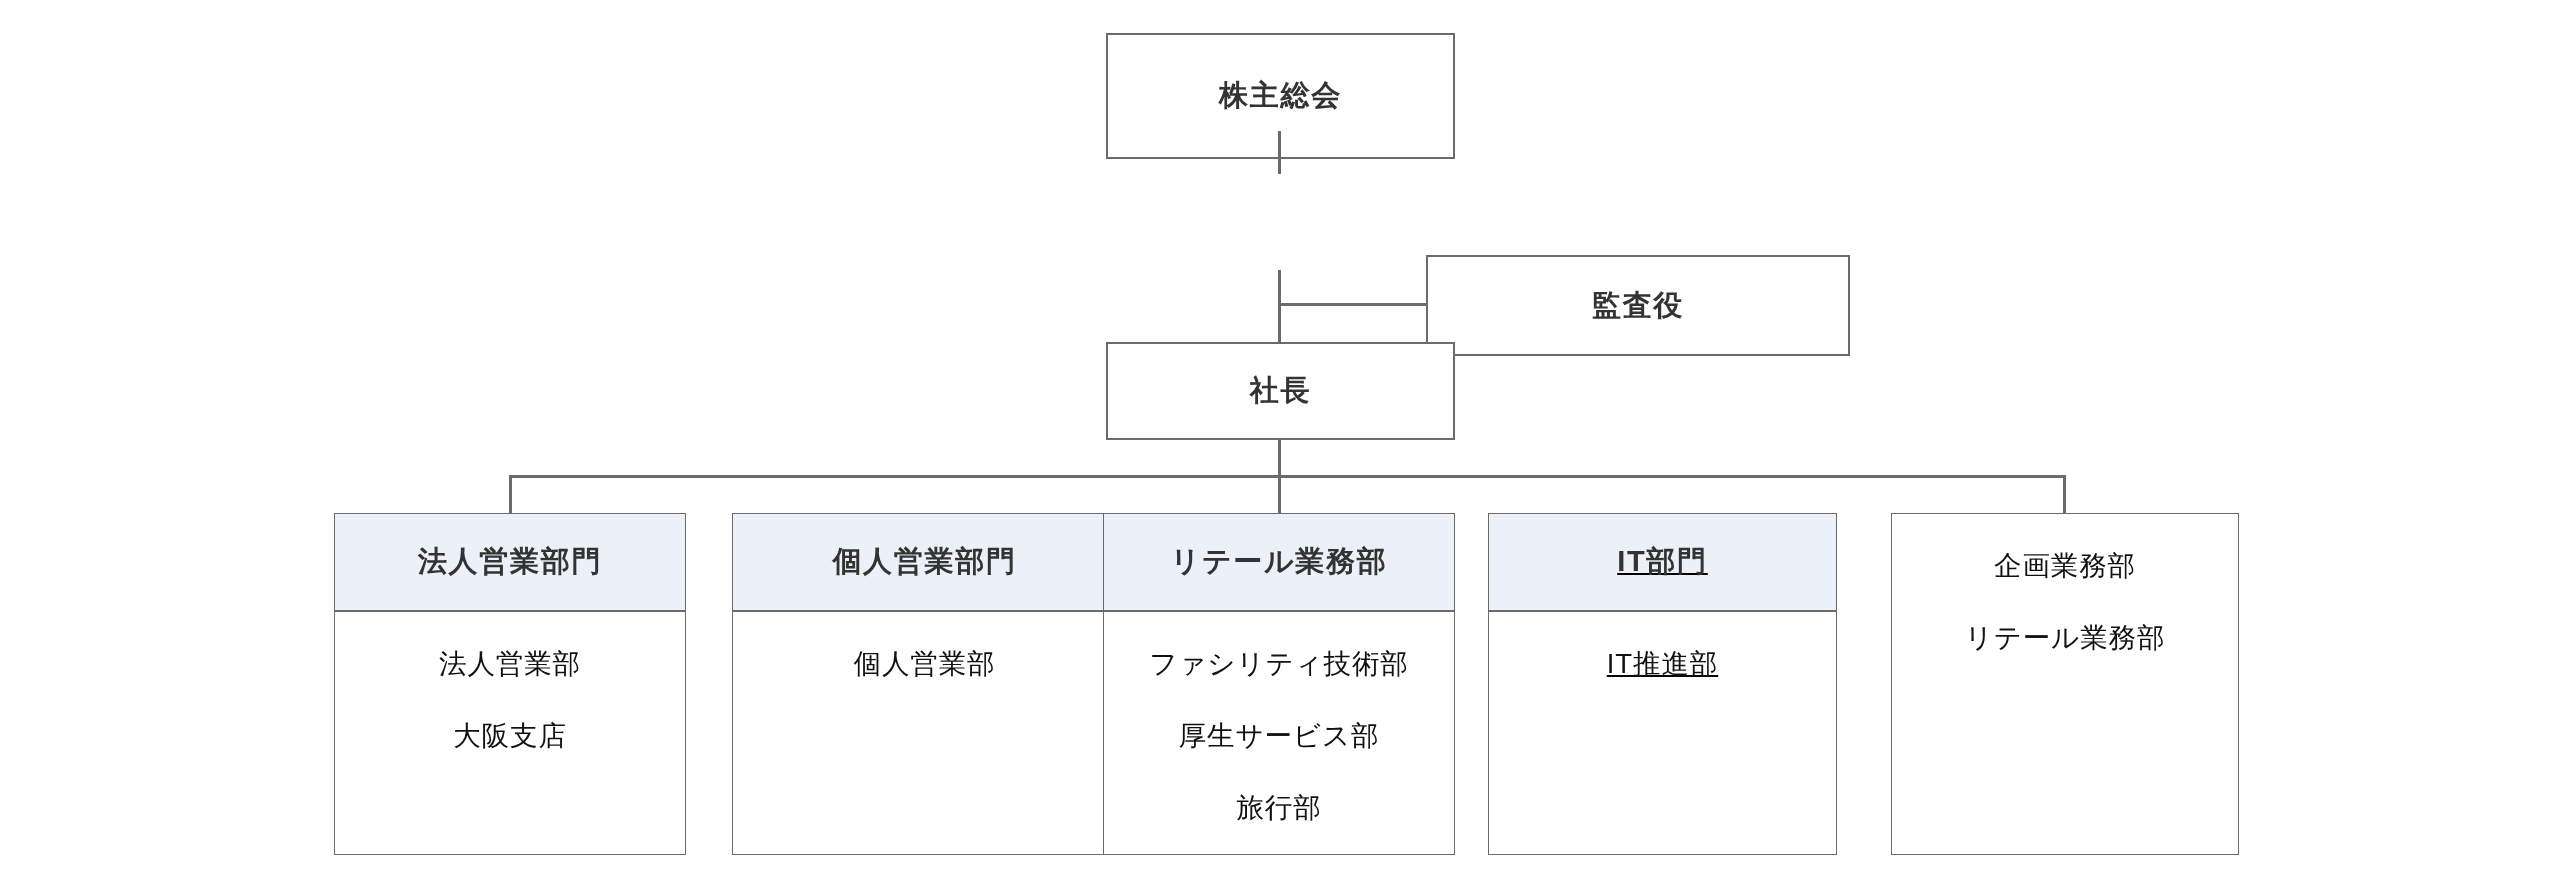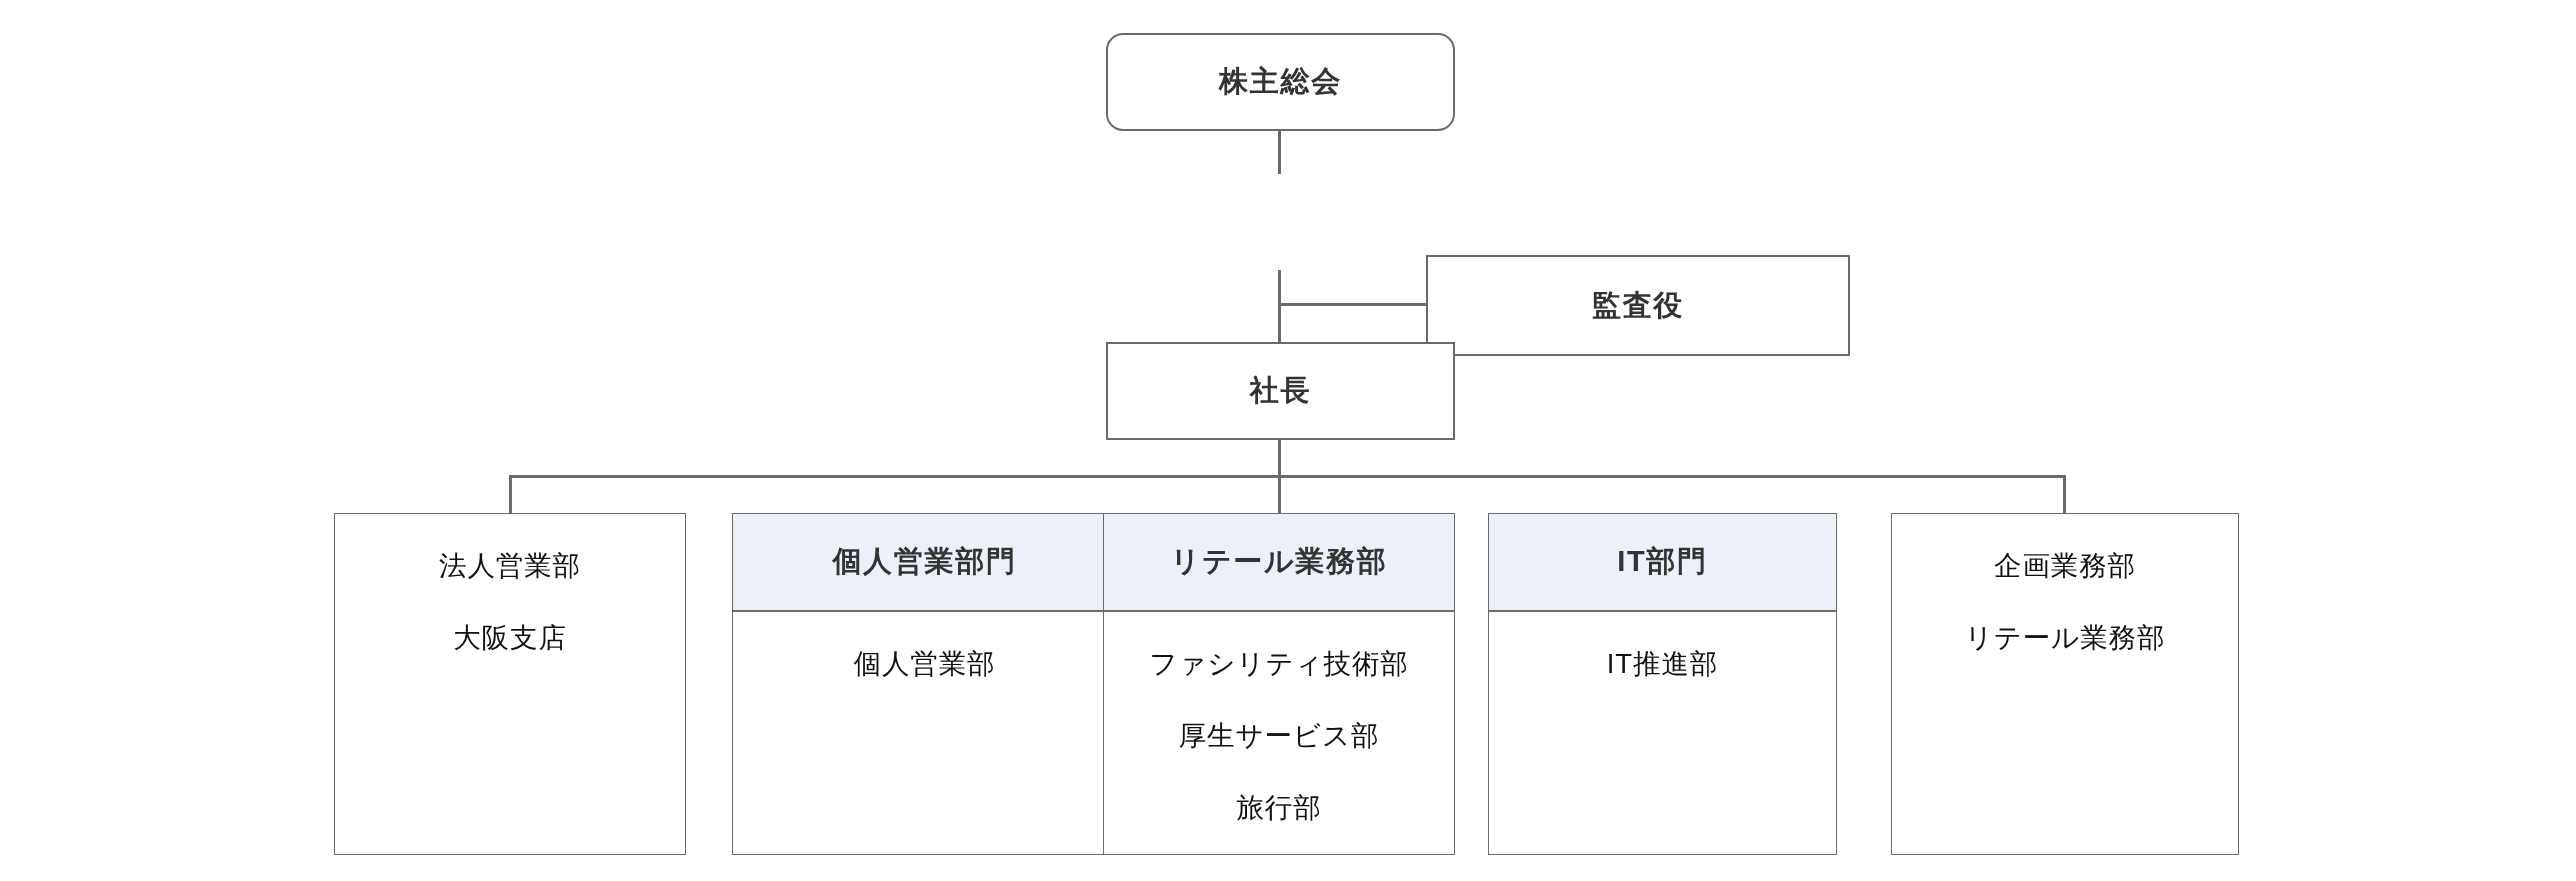--- a/index.html
+++ b/index.html
@@ -79,21 +79,21 @@
     color: #111111;
     letter-spacing: 0.9px;
     white-space: nowrap;
   }
 </style>
 </head>
 <body>
 
 <div id="stage">
 
-  <div class="gov-node" style="left:1106px; top:33px; height:98px;border-radius:17px;">
+  <div class="gov-node" style="left:1106px; top:33px; height:126px;">
     <span class="gov-label">株主総会</span>
   </div>
 
   <div class="line" style="left:1278px; top:131px; width:2.6px; height:43px;"></div>
 
 
   <div class="line" style="left:1278px; top:270px; width:2.6px; height:72px;"></div>
 
   <div class="line" style="left:1280px; top:303px; width:210px; height:2.6px;"></div>
 
@@ -106,20 +106,23 @@
   </div>
 
   <div class="line" style="left:1278px; top:440px; width:2.6px; height:74px;"></div>
 
   <div class="line" style="left:509px; top:475px; width:1557px; height:2.6px;"></div>
 
   <div class="line" style="left:509px; top:475px; width:2.6px; height:39px;"></div>
   <div class="line" style="left:2063px; top:475px; width:2.6px; height:39px;"></div>
 
   <div class="division" style="left:334px; width:352px;">
+    <div class="division-header">
+      <span class="division-title">法人営業部門</span>
+    </div>
     <div class="division-body">
       <div class="division-item">法人営業部</div>
       <div class="division-item">大阪支店</div>
     </div>
   </div>
 
   <div class="division" style="left:732px; width:385px;">
     <div class="division-header">
       <span class="division-title">個人営業部門</span>
     </div>
@@ -132,21 +135,21 @@
     <div class="division-header">
       <span class="division-title">リテール業務部</span>
     </div>
     <div class="division-body">
       <div class="division-item">ファシリティ技術部</div>
       <div class="division-item">厚生サービス部</div>
       <div class="division-item">旅行部</div>
     </div>
   </div>
 
-  <div class="division" style="left:1488px; width:349px;">
+  <div class="division" style="left:1488px; width:349px;text-decoration:underline;">
     <div class="division-header">
       <span class="division-title">IT部門</span>
     </div>
     <div class="division-body">
       <div class="division-item">IT推進部</div>
     </div>
   </div>
 
   <div class="division" style="left:1891px; width:348px;">
     <div class="division-body">

